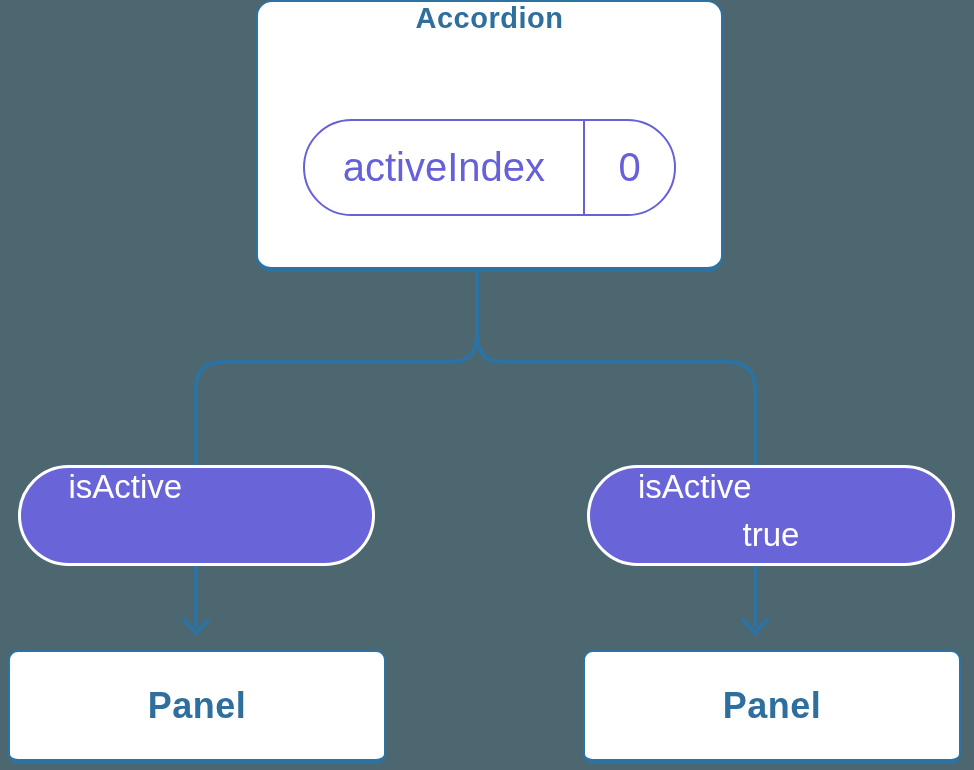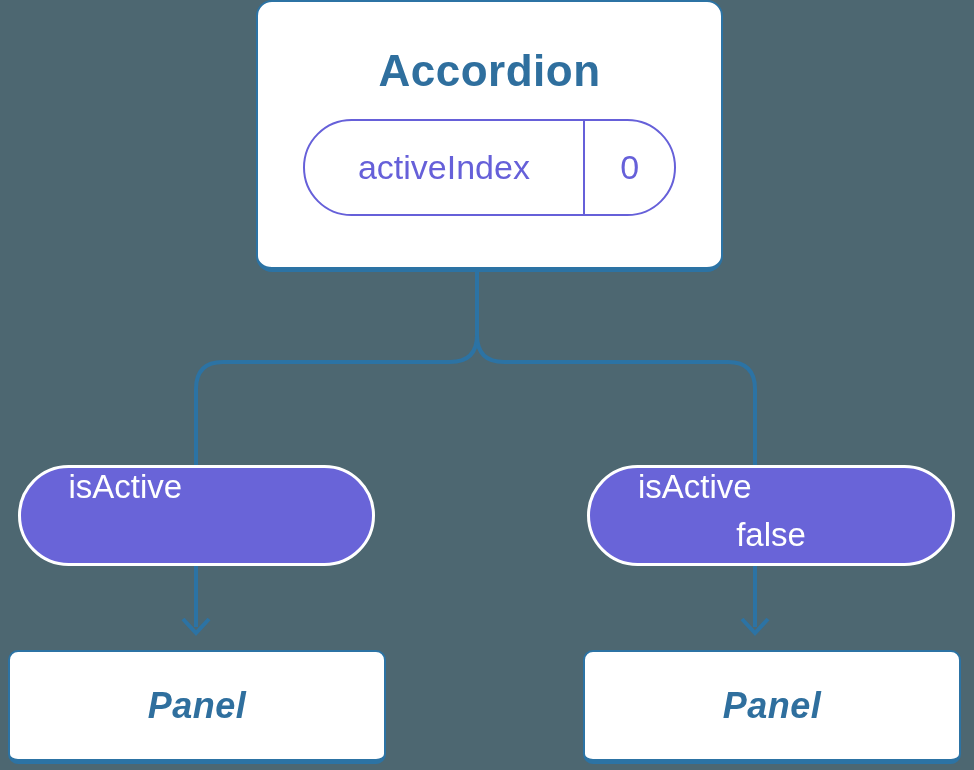--- a/index.html
+++ b/index.html
@@ -36,23 +36,22 @@
     position: absolute;
     left: 256px; top: 0;
     width: 467px; height: 272px;
     background: #ffffff;
     border: 2px solid var(--line);
     border-bottom-width: 5px;
     border-radius: 16px;
     z-index: 2;
   }
   .root-title {
-    margin-top: 44px;
     text-align: center;
-    font-size: 44px;
+    font-size: 29px;
     font-weight: 600;
     color: var(--node-text);
     letter-spacing: 0.5px;
   }
   
   .pill {
     display: flex;
     align-items: stretch;
     border-radius: 999px;
     overflow: hidden;
@@ -66,21 +65,21 @@
   }
   .state-pill {
     position: absolute;
     left: 0; right: 0;
     top: 117px;
     margin: 0 auto;
     width: 373px; height: 97px;
     background: #ffffff;
     border: 2.5px solid var(--purple-accent);
     color: var(--purple-accent);
-    font-size: 34px;
+    font-size: 40px;
   }
   .state-pill .cell-label { width: 75.3%; }
   .state-pill .cell-value { flex: 1; }
   .state-pill .divider { width: 2.5px; background: var(--purple-accent); }
   .prop-pill {
     position: absolute;
     background: var(--purple);
     border: 3px solid #ffffff;
     color: #ffffff;
     font-size: 33px;
@@ -103,21 +102,20 @@
     border-bottom-width: 5px;
     border-radius: 10px;
     display: flex;
     align-items: center;
     justify-content: center;
     font-size: 36px;
     font-weight: 600;
     color: var(--node-text);
     letter-spacing: 0.5px;
     z-index: 2;
-    font-style: italic;
   }
   .panel-box.panel-left  { left: 8px; }
   .panel-box.panel-right { left: 583px; }
 </style>
 </head>
 <body>
 
 <div class="canvas">
 
   <svg class="connectors" viewBox="0 0 974 770" aria-hidden="true">
@@ -138,21 +136,21 @@
   </div>
 
   <div class="pill prop-pill pill-left">
     <div class="cell cell-label">isActive</div>
     <div class="divider"></div>
   </div>
 
   <div class="pill prop-pill pill-right">
     <div class="cell cell-label">isActive</div>
     <div class="divider"></div>
-    <div class="cell cell-value">false</div>
+    <div class="cell cell-value">true</div>
   </div>
 
   <div class="panel-box panel-left">
     <span>Panel</span>
   </div>
 
   <div class="panel-box panel-right">
     <span>Panel</span>
   </div>
 

